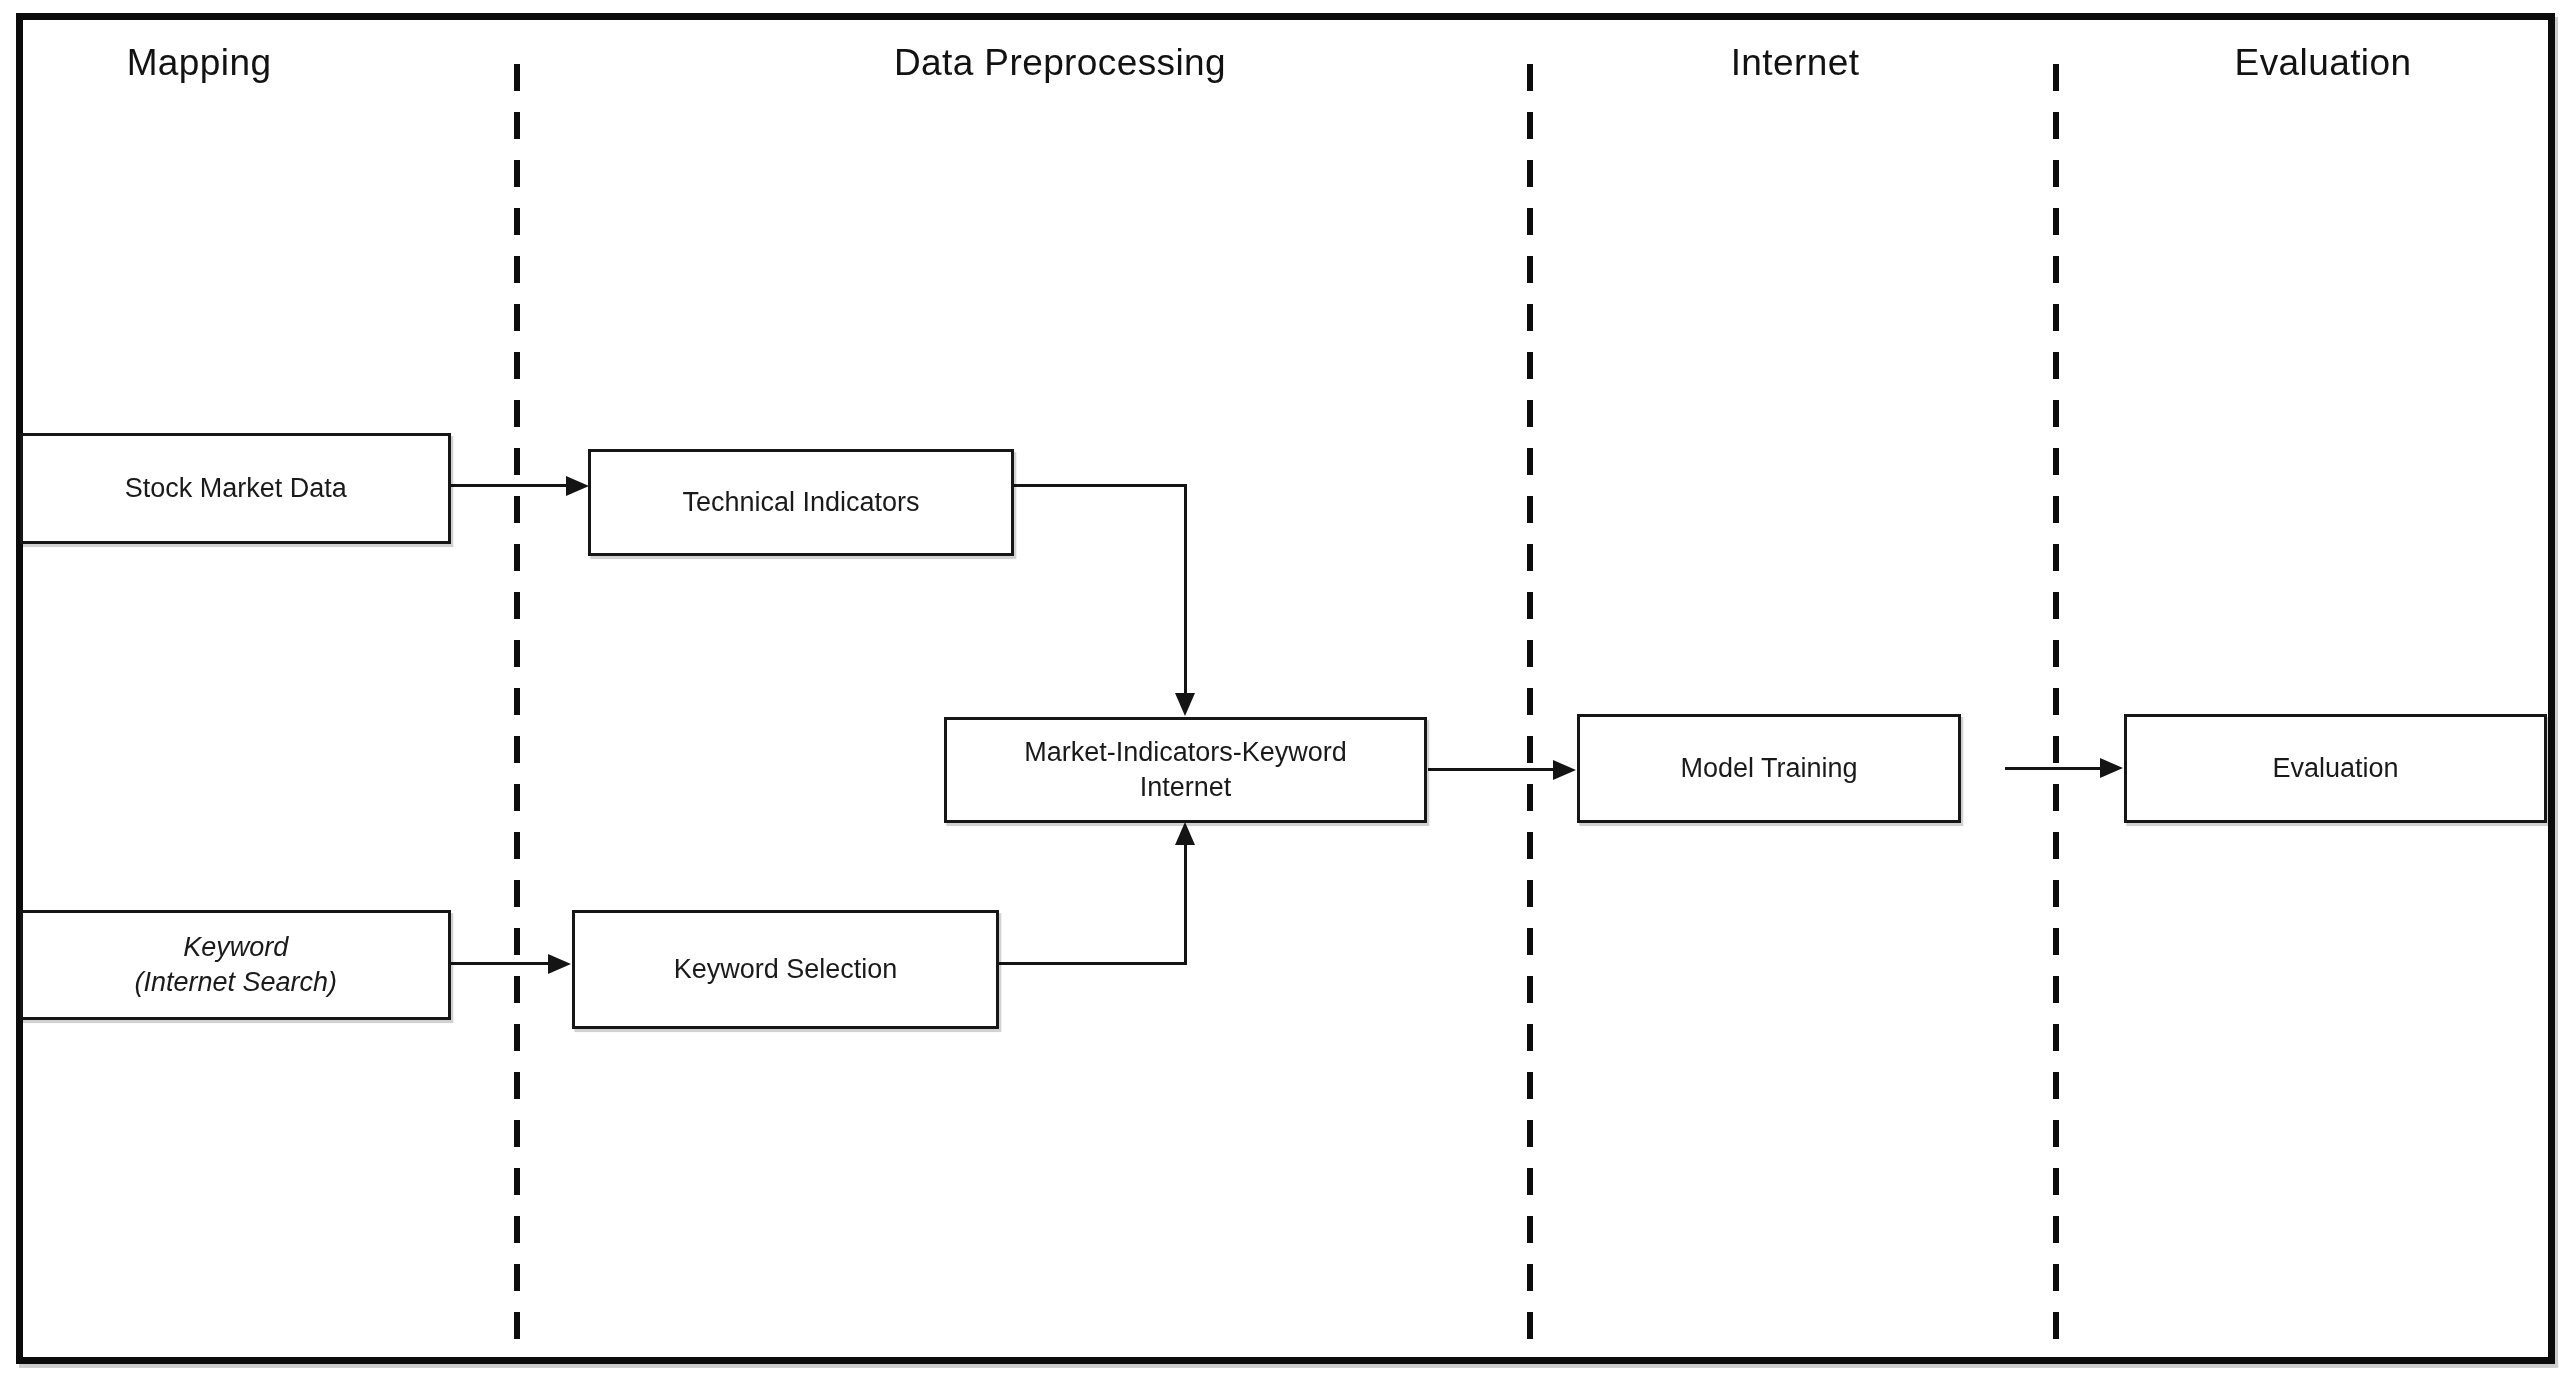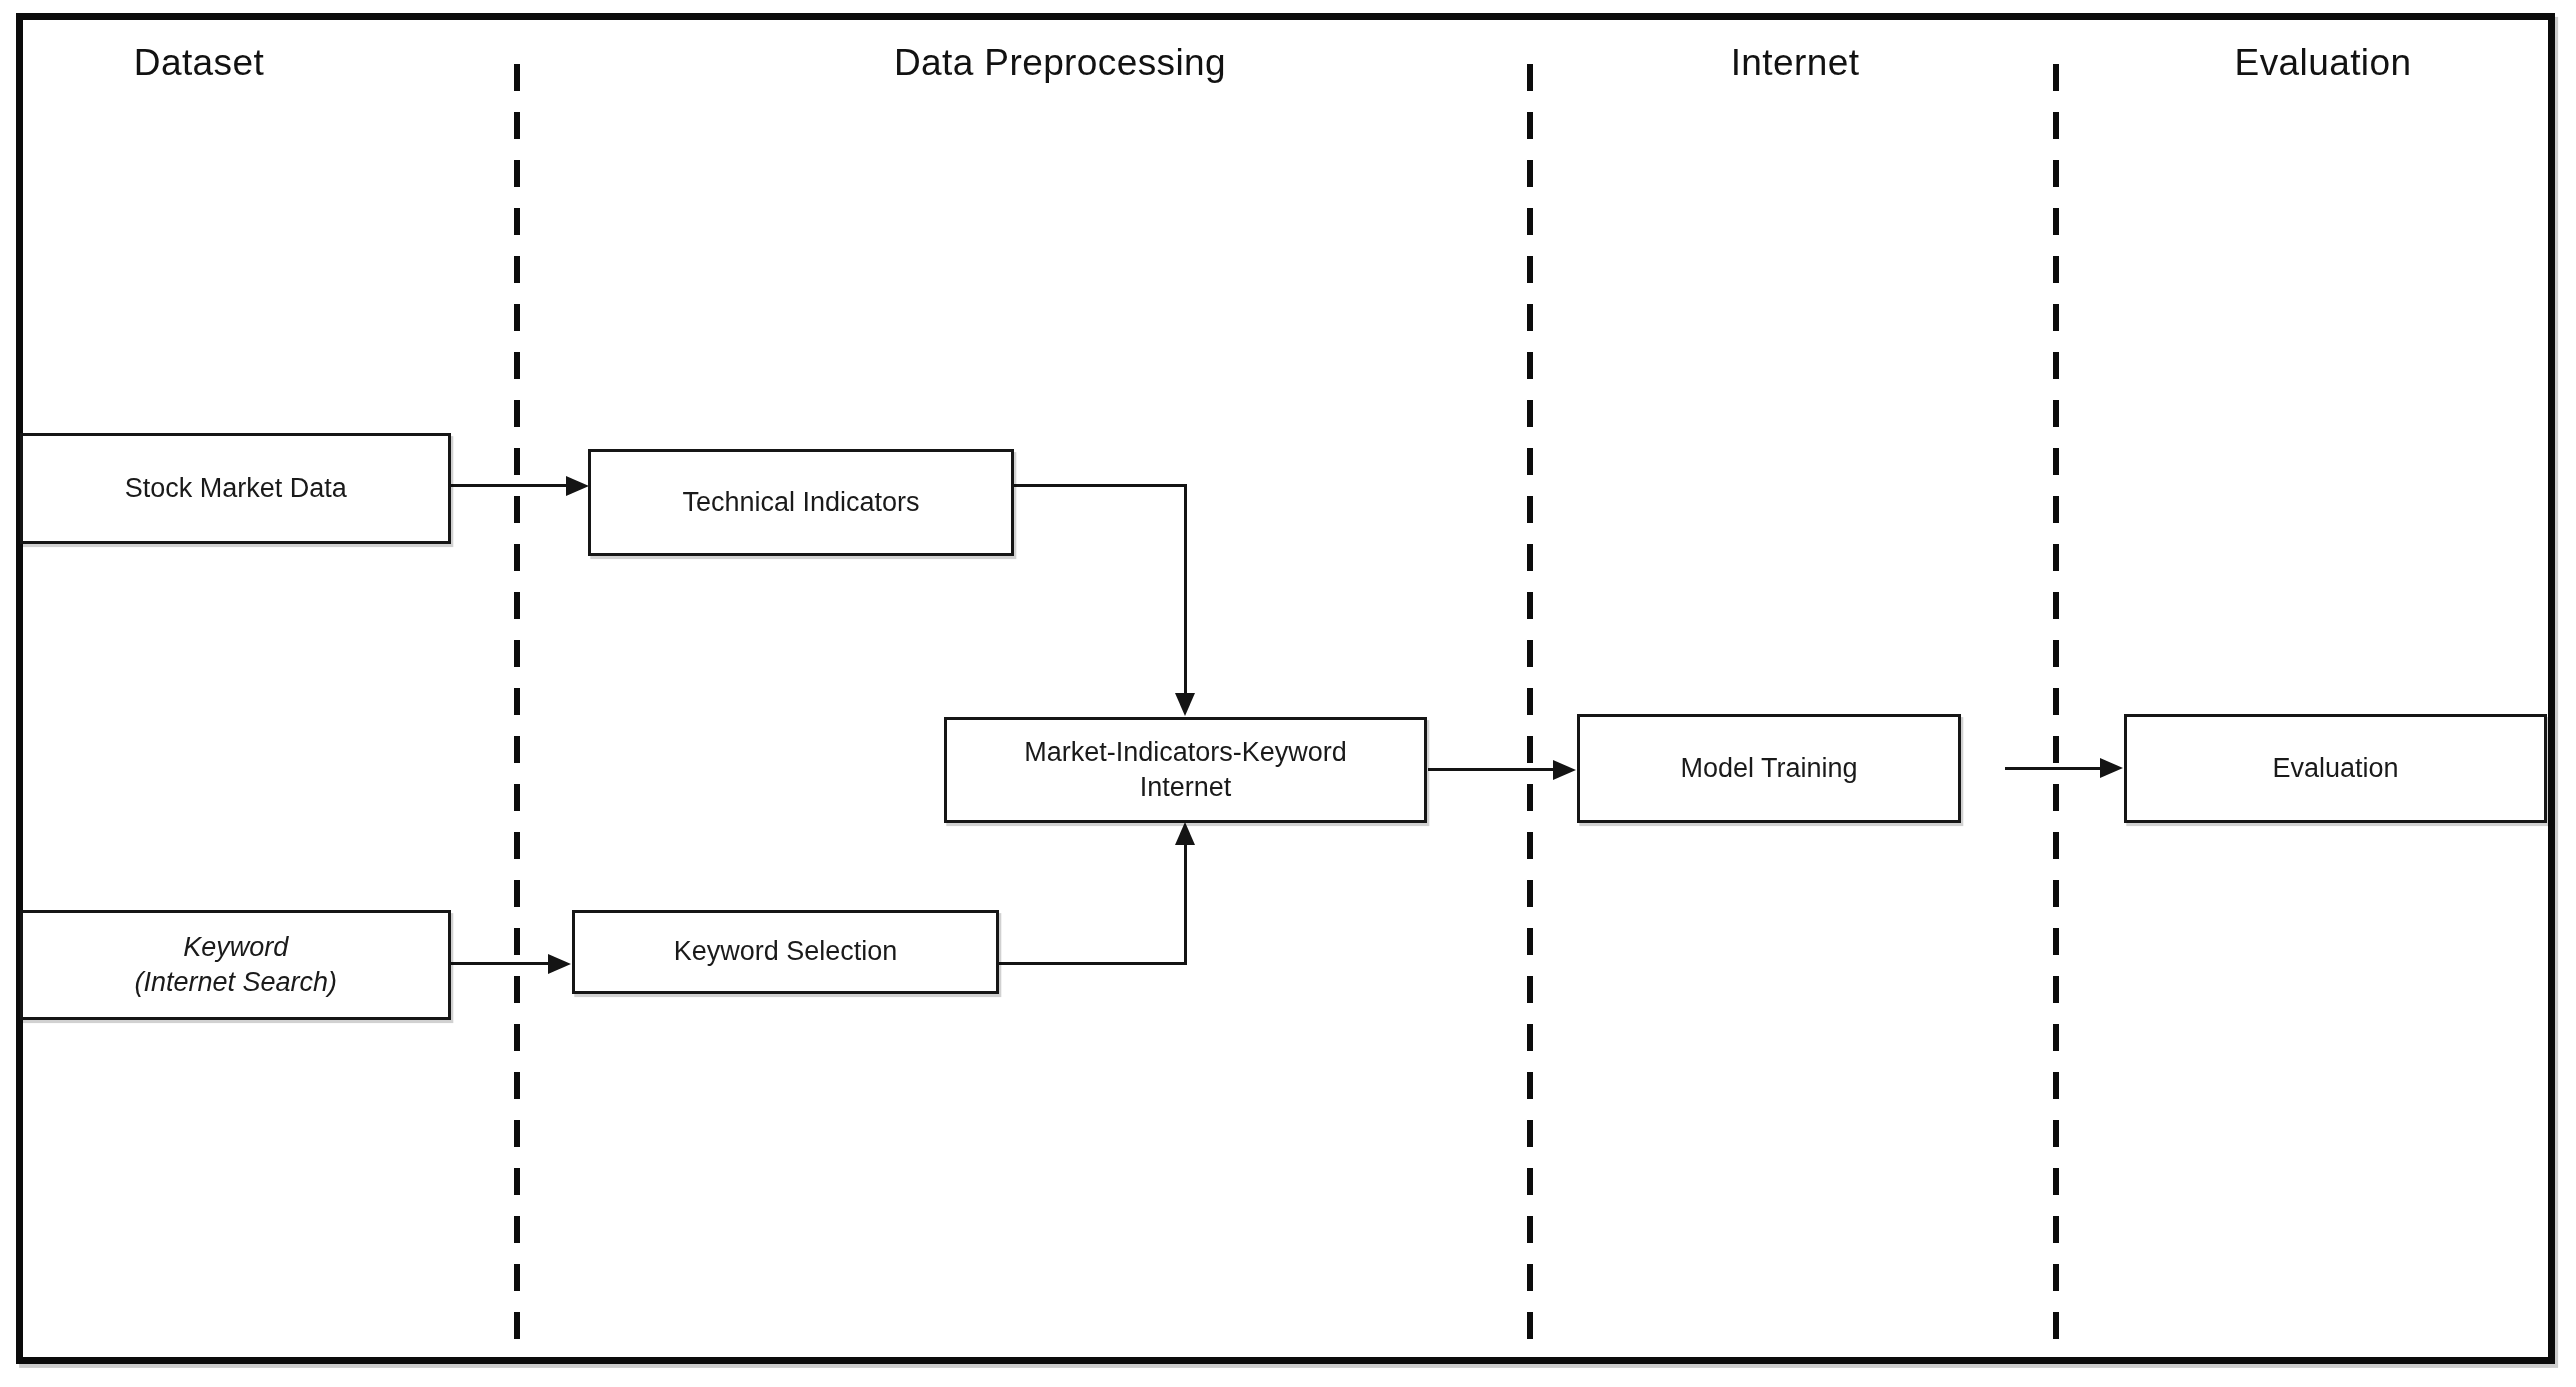--- a/index.html
+++ b/index.html
@@ -64,21 +64,21 @@
   .head-down  { border-left:10.2px solid transparent; border-right:10.2px solid transparent; border-top:23.5px solid #141414; }
   .head-up    { border-left:10.2px solid transparent; border-right:10.2px solid transparent; border-bottom:23.5px solid #141414; }
 </style>
 </head>
 <body>
 
 <div id="canvas">
 
   <div class="frame"></div>
 
-  <div class="lane-header" style="left:199px">Dataset</div>
+  <div class="lane-header" style="left:199px">Mapping</div>
   <div class="lane-header" style="left:1060px">Data Preprocessing</div>
   <div class="lane-header" style="left:1795px">Internet</div>
   <div class="lane-header" style="left:2323px">Evaluation</div>
 
   <div class="divider" style="left:514px"></div>
   <div class="divider" style="left:1527px"></div>
   <div class="divider" style="left:2053px"></div>
 
   <div class="node" style="left:20.3px; top:433px; width:431px; height:111px;">
     <span class="node-label">Stock Market Data</span>
@@ -91,21 +91,21 @@
   <div class="node" style="left:944px; top:717px; width:483px; height:106px;">
     <span class="node-label">Market-Indicators-Keyword
 Internet</span>
   </div>
 
   <div class="node" style="left:20.3px; top:910px; width:431px; height:110px;font-style:italic;">
     <span class="node-label">Keyword
 (Internet Search)</span>
   </div>
 
-  <div class="node" style="left:572px; top:910px; width:427px; height:84px;">
+  <div class="node" style="left:572px; top:910px; width:427px; height:119px;">
     <span class="node-label">Keyword Selection</span>
   </div>
 
   <div class="node" style="left:1577px; top:714px; width:384px; height:109px;">
     <span class="node-label">Model Training</span>
   </div>
 
   <div class="node" style="left:2124px; top:714px; width:423px; height:109px;">
     <span class="node-label">Evaluation</span>
   </div>

